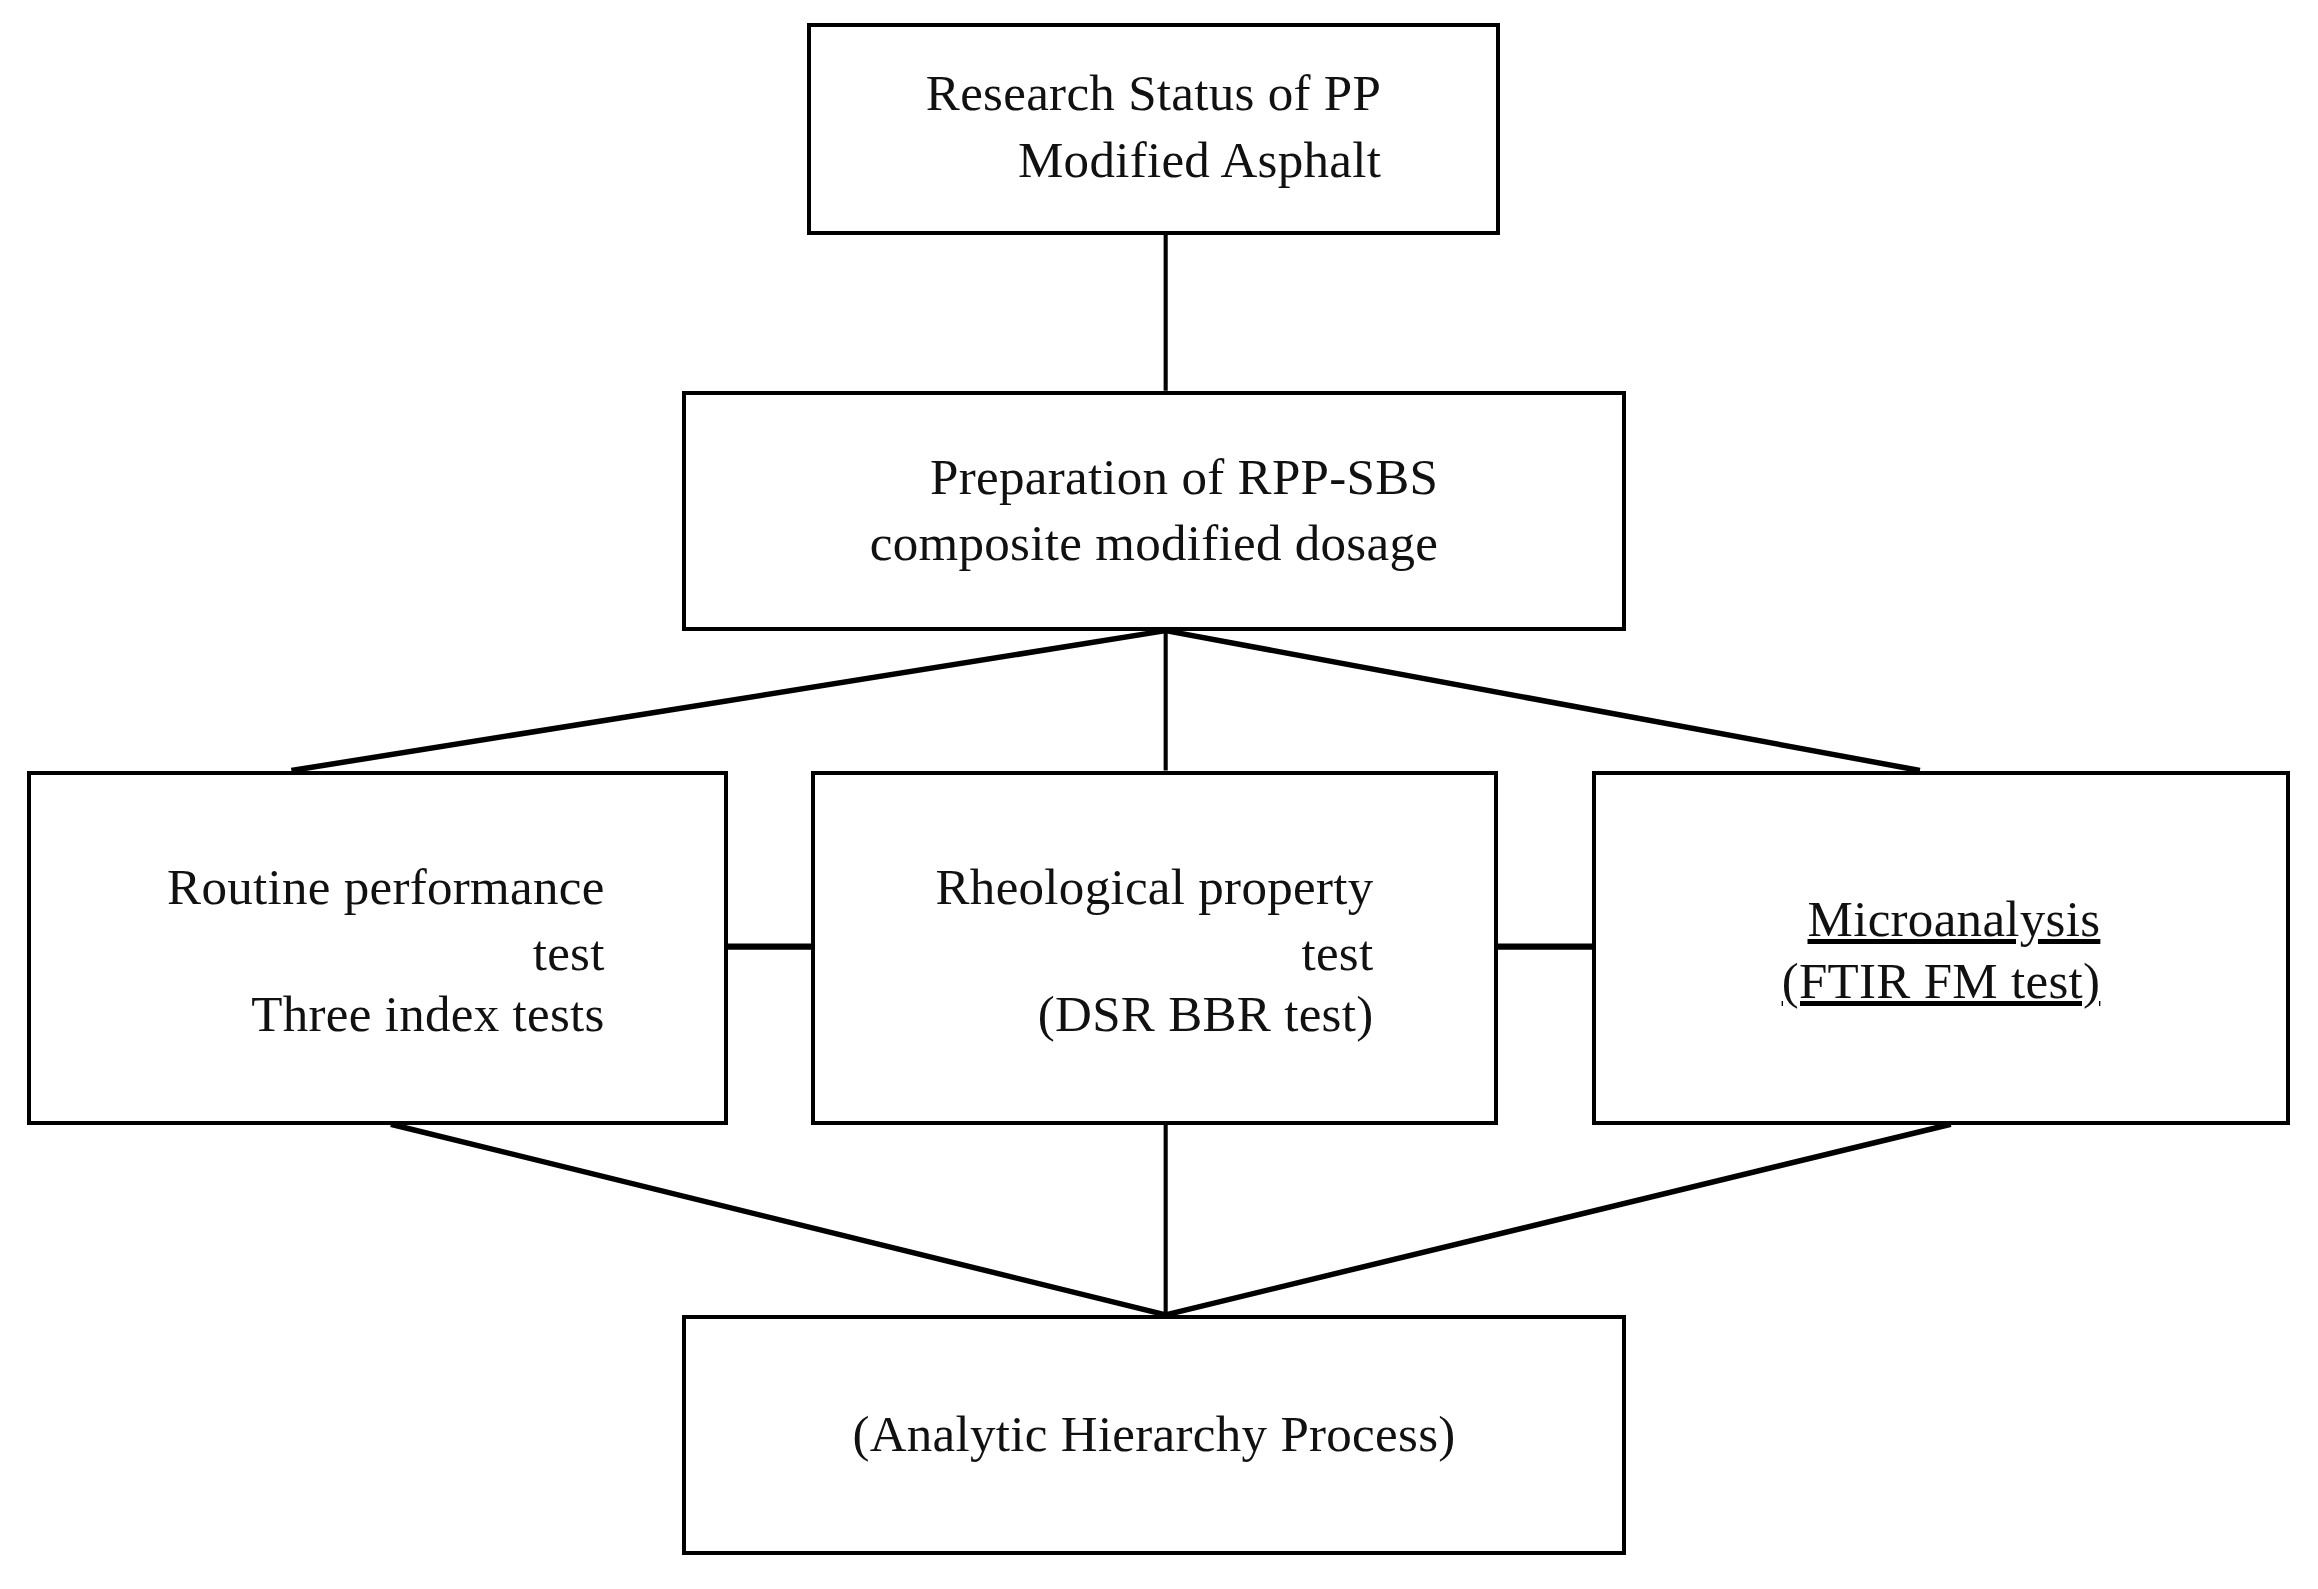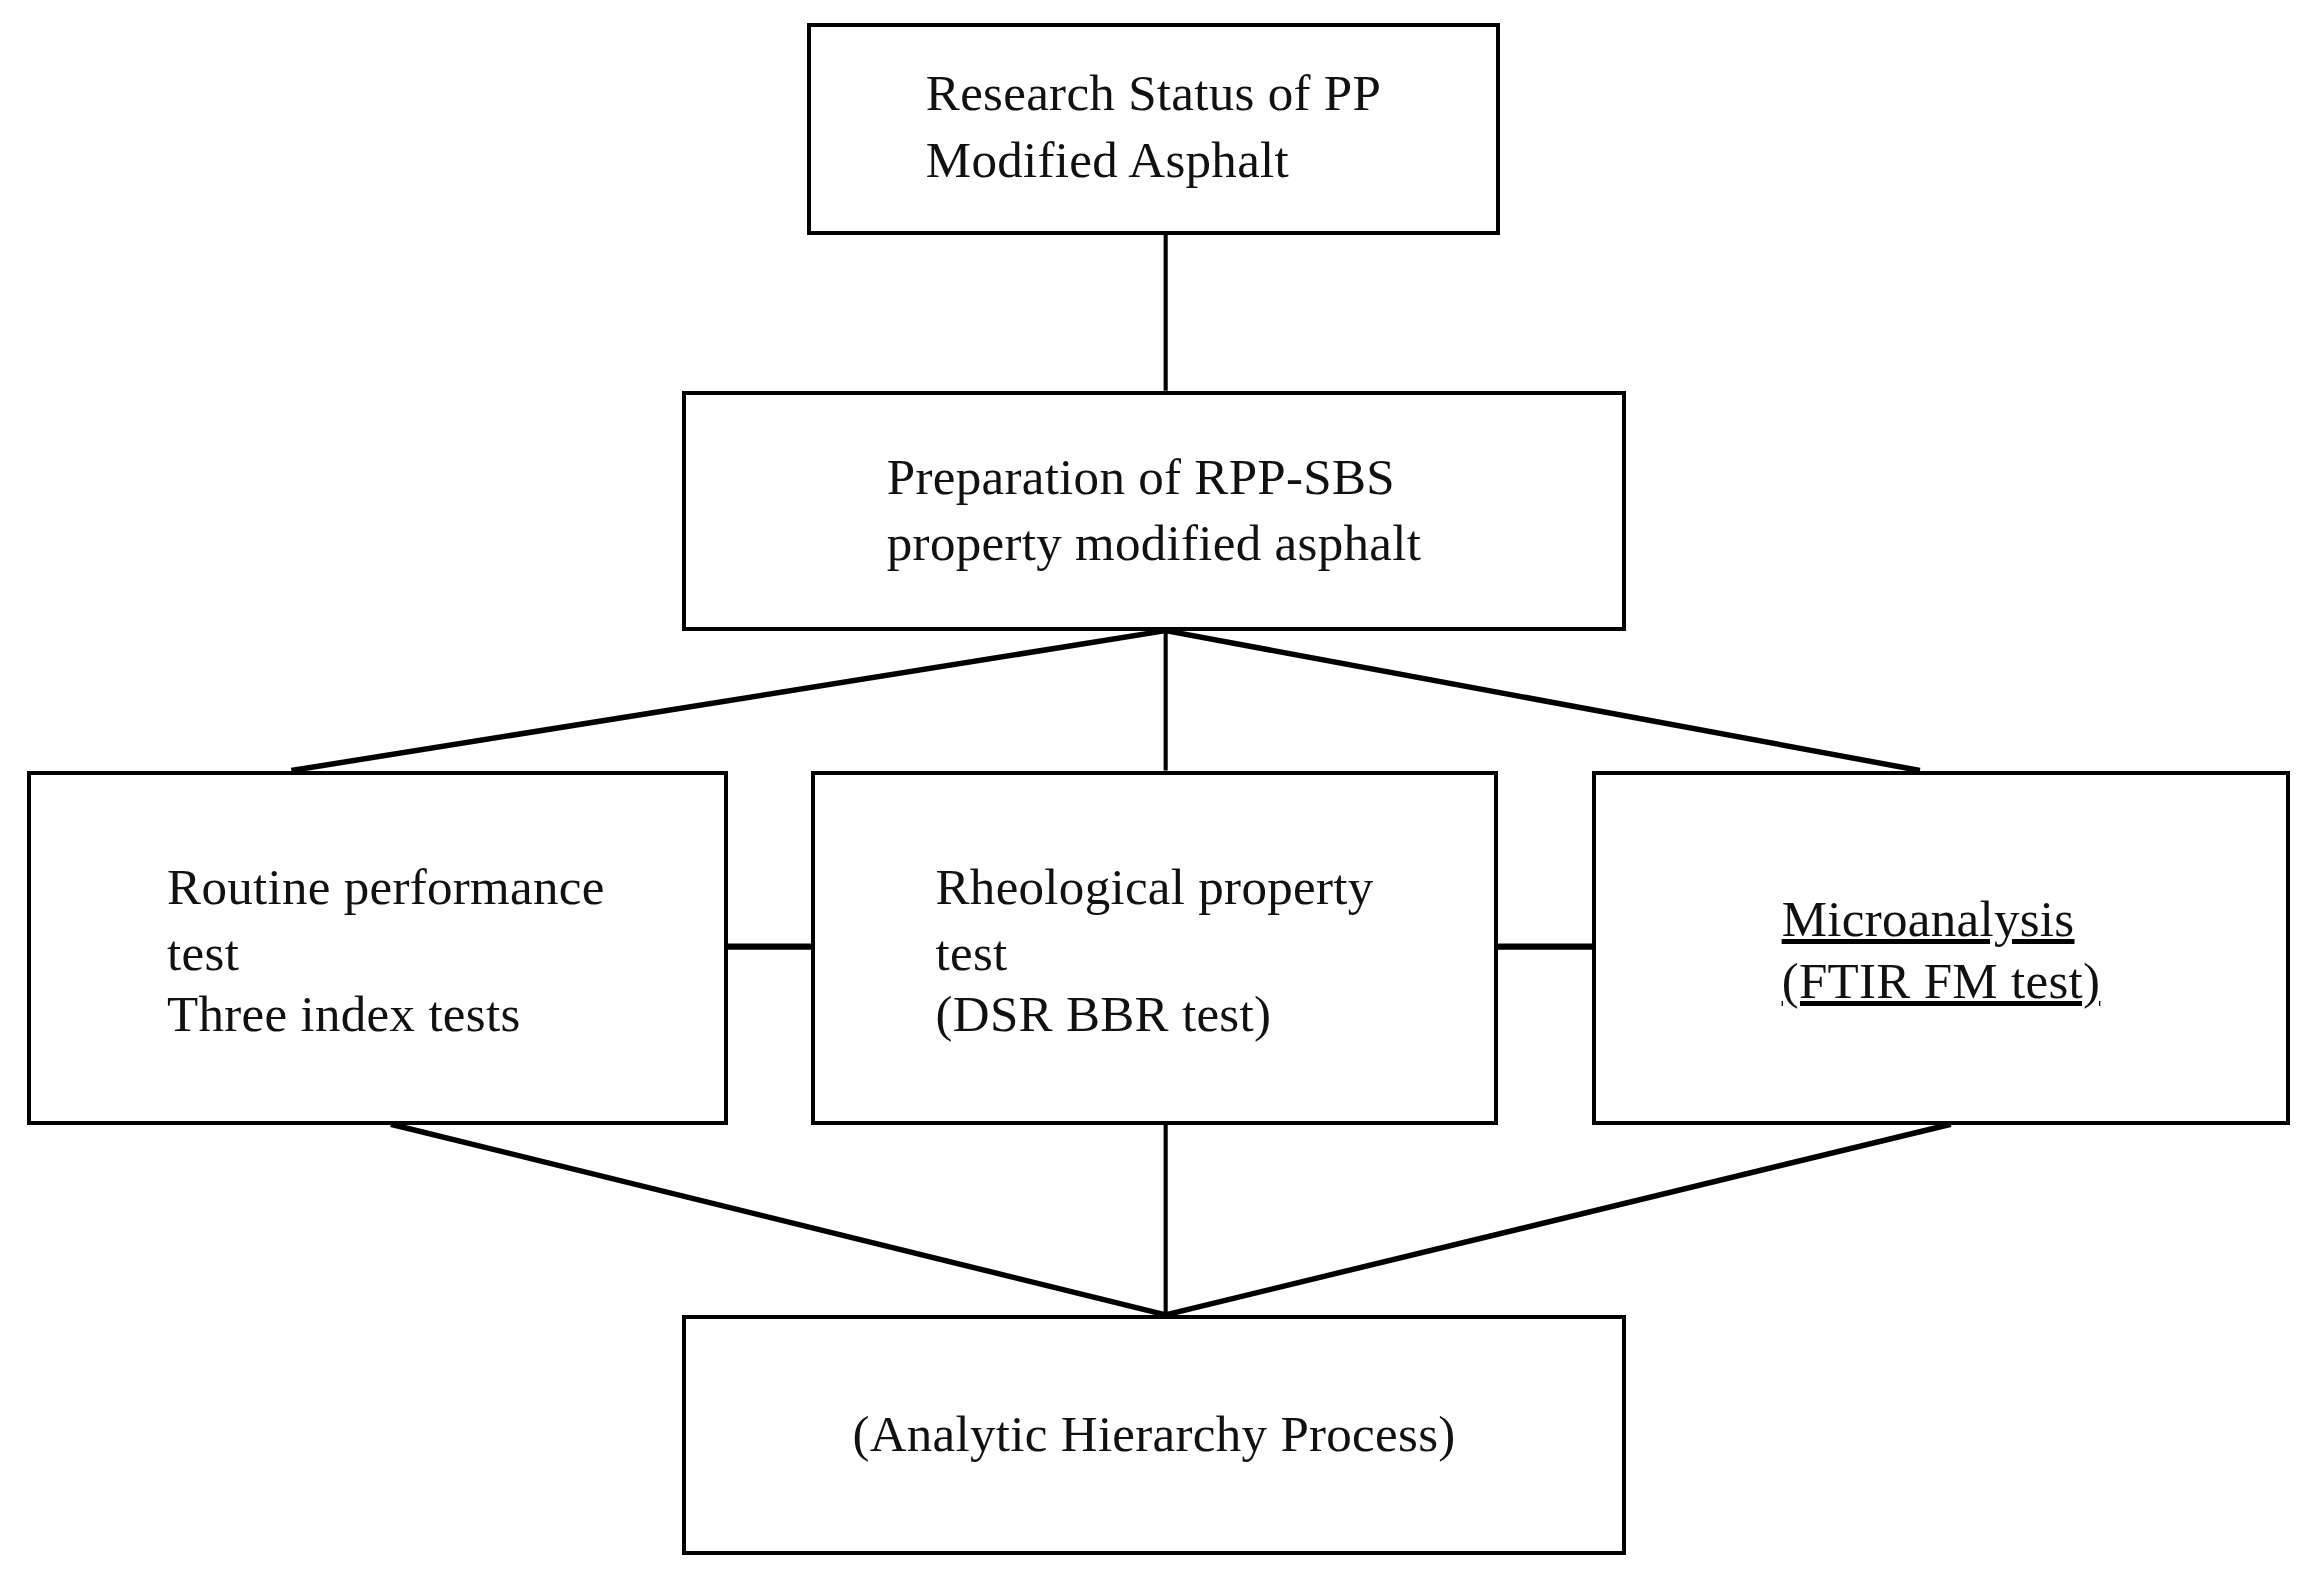--- a/index.html
+++ b/index.html
@@ -35,21 +35,21 @@
     white-space: nowrap;
     letter-spacing: 0.3px;
   }
   
   #box-top .stack        { margin-top: -4.1px; }
   #box-prep .stack       { margin-top: -1.4px; }
   #box-routine .stack    { margin-top: 1.4px; }
   #box-rheo .stack       { margin-top: 1.4px; }
   #box-micro .stack      { margin-top: 0px; text-decoration: underline; }
   #box-dosage .stack     { margin-top: -2.7px; }
-  .stack { display: flex; flex-direction: column; align-items: flex-start; }
+  .stack { display: flex; flex-direction: column; align-items: flex-end; }
   .tight { line-height: 1.12; }
   .gap-lg { }
 
   #connectors {
     position: absolute;
     left: 0; top: 0;
     width: 2319px;
     height: 1589px;
     z-index: 1;
     pointer-events: none;
@@ -79,21 +79,21 @@
   <div class="flow-box" id="box-top" style="left:807px; top:22.6px; width:693px; height:212px;">
     <div class="stack">
       <div class="flow-line">Research Status of PP</div>
       <div class="flow-line gap-lg">Modified Asphalt</div>
     </div>
   </div>
 
   <div class="flow-box" id="box-prep" style="left:682px; top:391px; width:944px; height:240px;">
     <div class="stack">
       <div class="flow-line">Preparation of RPP-SBS</div>
-      <div class="flow-line gap-lg">property modified asphalt</div>
+      <div class="flow-line gap-lg">composite modified dosage</div>
     </div>
   </div>
 
   <div class="flow-box" id="box-routine" style="left:27.4px; top:771px; width:701px; height:354px;padding-left:16px;">
     <div class="stack">
       <div class="flow-line">Routine performance</div>
       <div class="flow-line gap-lg">test</div>
       <div class="flow-line tight">Three index tests</div>
     </div>
   </div>

